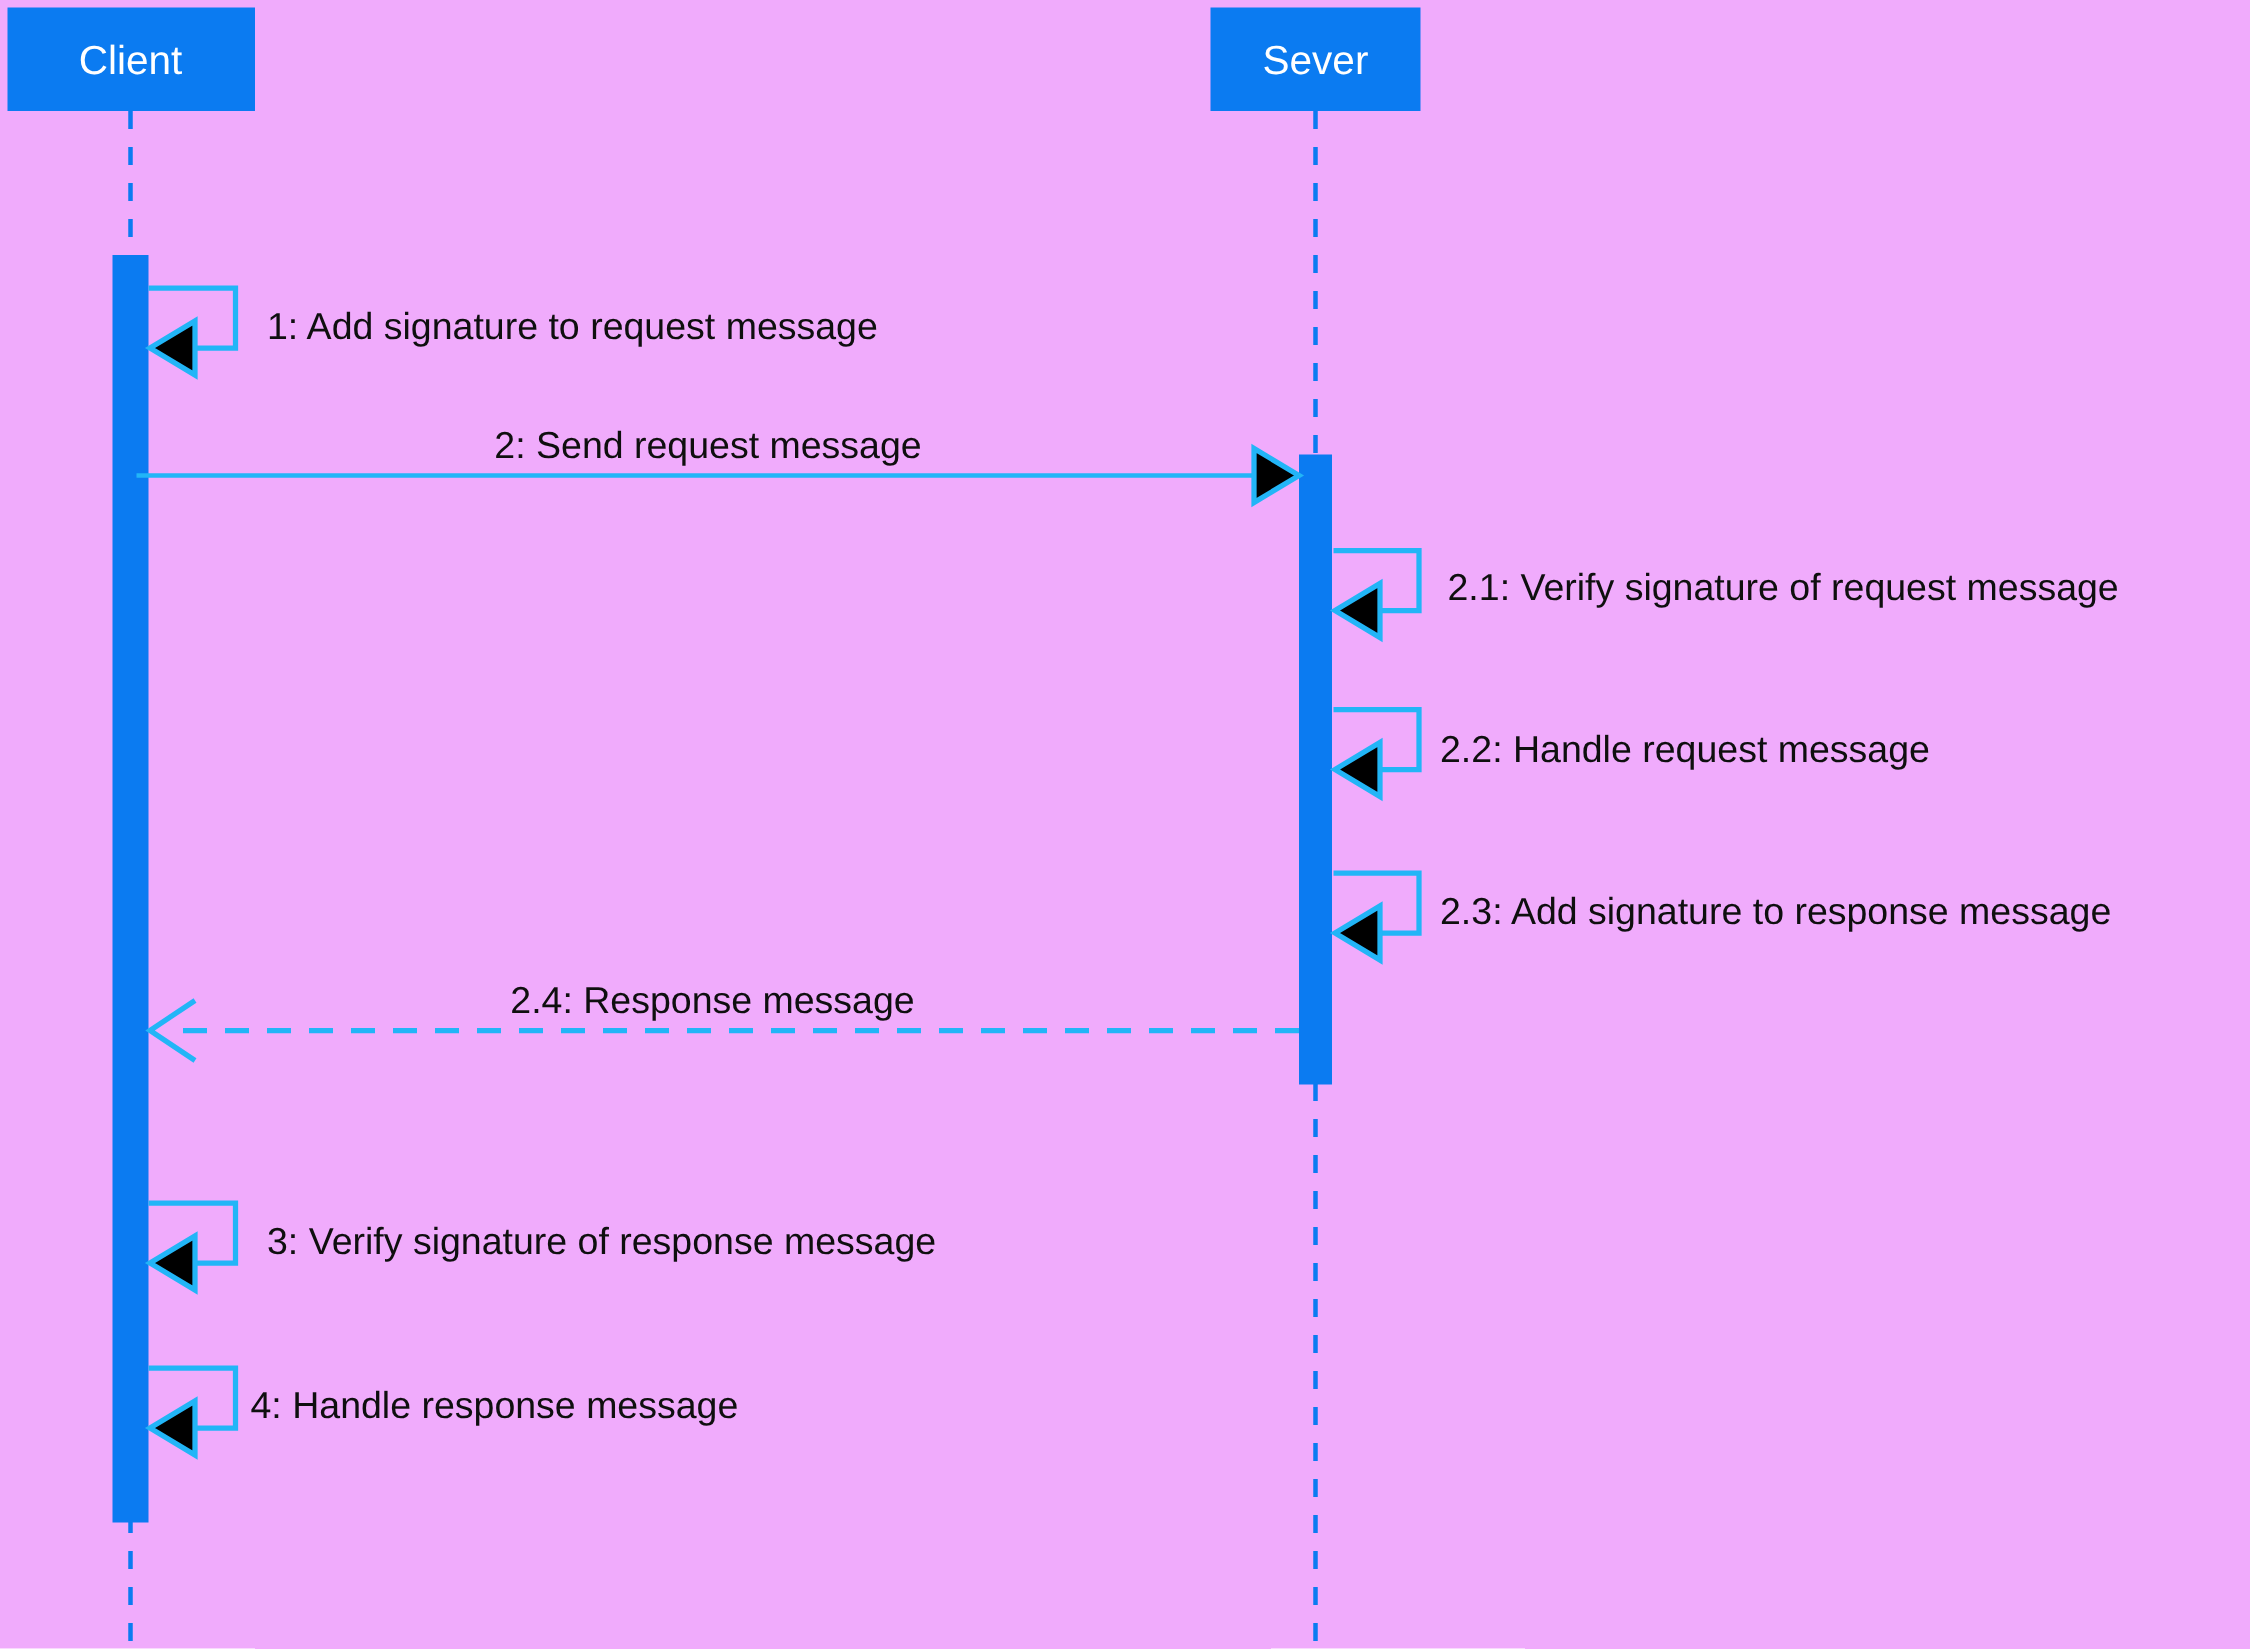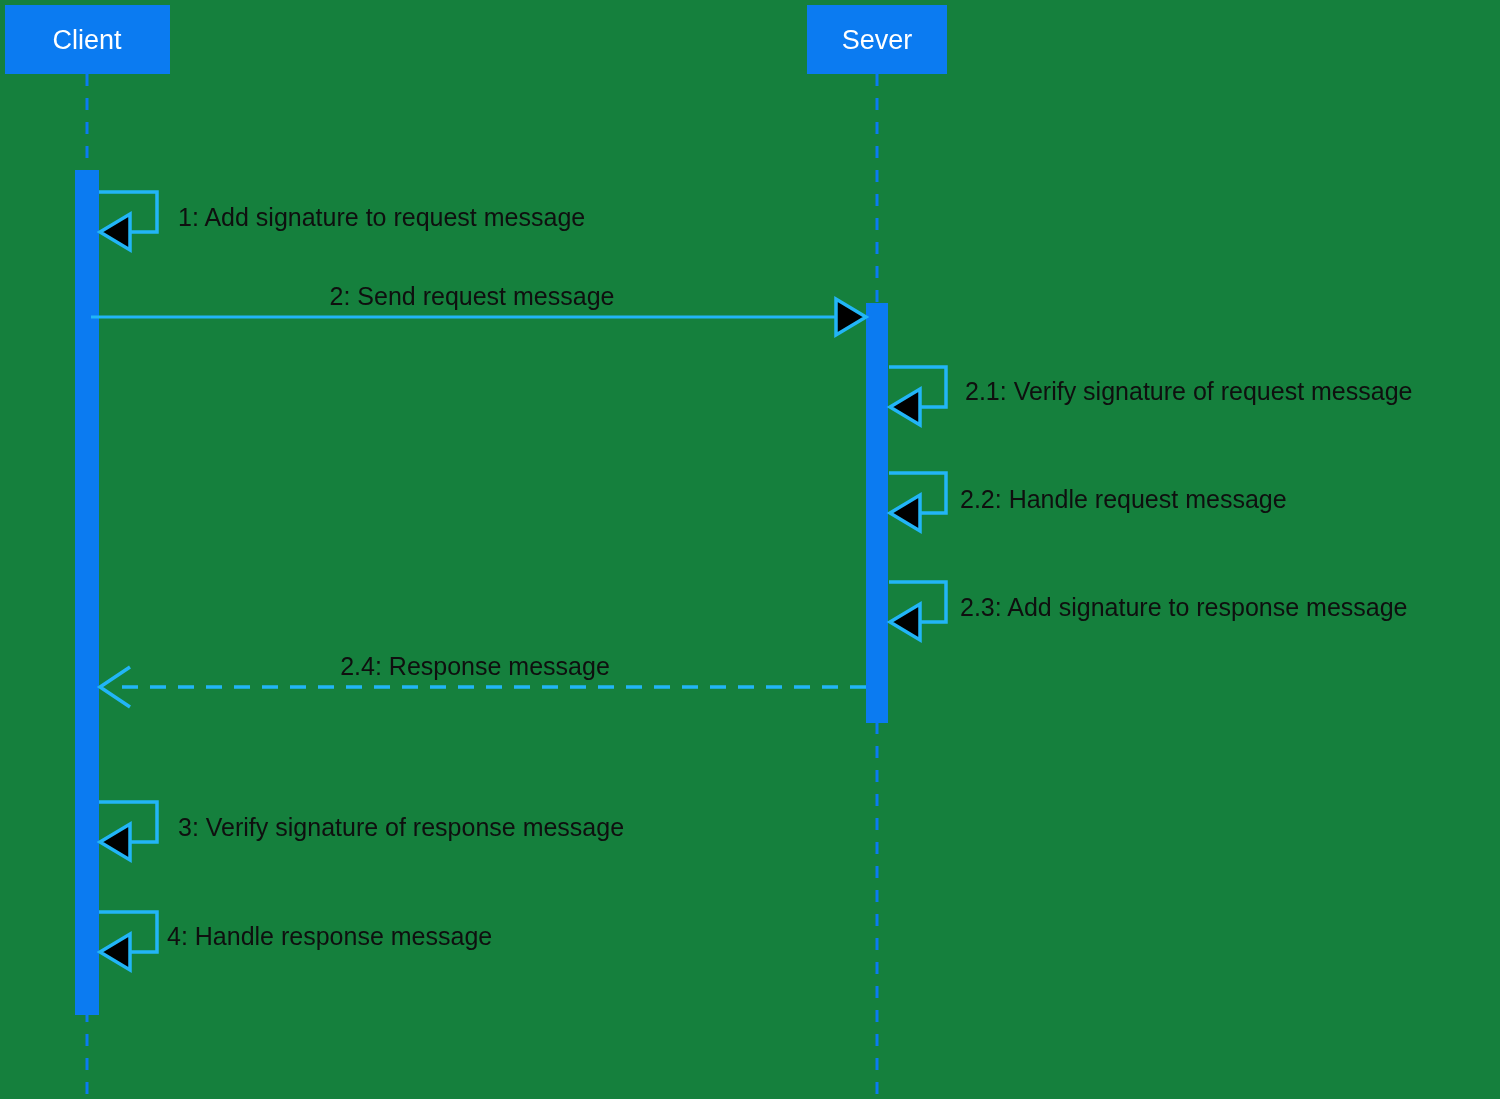--- a/index.html
+++ b/index.html
@@ -7,21 +7,21 @@
     padding: 0;
     background: #ffffff;
   }
   body {
     font-family: "Liberation Sans", "DejaVu Sans", sans-serif;
   }
   #diagram-root {
     position: relative;
     width: 1500px;
     height: 1099px;
-    background: #15803d;
+    background: #f0abfc;
     overflow: hidden;
   }
   svg#sequence-canvas {
     display: block;
     width: 1500px;
     height: 1099px;
   }
   .lifeline-head-rect {
     fill: #0b7bf1;
   }

